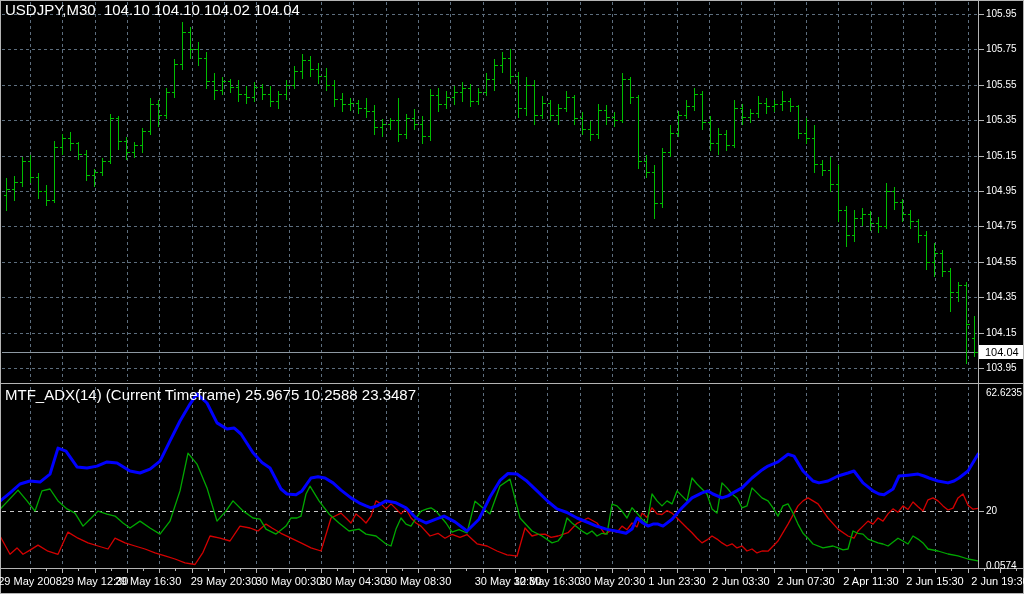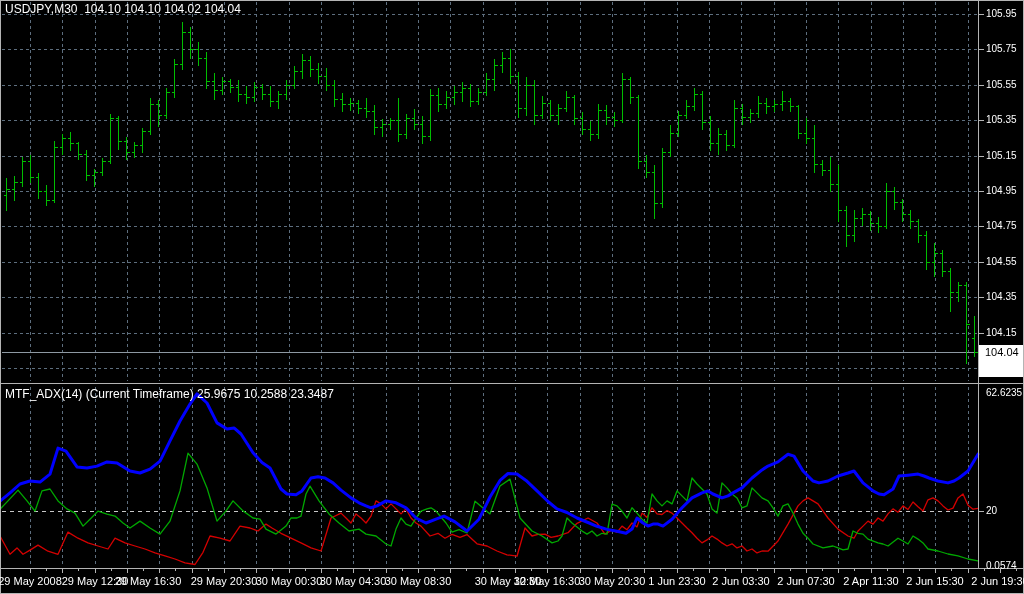--- a/index.html
+++ b/index.html
@@ -2,27 +2,27 @@
 <html><head>
 <meta charset="utf-8">
 <style>
   html,body{margin:0;padding:0;background:#222;}
   #screen{
     position:relative;width:1024px;height:594px;background:#000;
     font-family:"Liberation Sans",sans-serif;overflow:hidden;
     -webkit-font-smoothing:none;
   }
   #chart-layer{position:absolute;left:0;top:0;width:1024px;height:594px;}
-  .lbl{position:absolute;color:#fff;font-size:12px;line-height:13px;white-space:pre;}
+  .lbl{position:absolute;color:#fff;font-size:15px;line-height:13px;white-space:pre;}
   #chart-title{left:5px;top:3px;}
   #ind-title{left:5px;top:388px;}
   .axlabel{position:absolute;left:986px;color:#fff;font-size:10px;line-height:14px;white-space:nowrap;}
   .tlabel{position:absolute;top:575px;width:96px;margin-left:-48px;text-align:center;color:#fff;font-size:11px;line-height:13px;white-space:nowrap;}
   #price-box{
-    position:absolute;left:979px;width:44px;height:32px;background:#fff;color:#000;
+    position:absolute;left:979px;width:44px;height:14px;background:#fff;color:#000;
     font-size:11px;line-height:14px;padding-left:6px;box-sizing:border-box;
   }
 </style>
 </head>
 <body>
 
 <div id="screen">
   <div id="chart-layer"><svg width="1024" height="594" xmlns="http://www.w3.org/2000/svg" shape-rendering="crispEdges">
         <rect x="0" y="0" width="1024" height="594" fill="#000000"></rect>
         <line x1="30.5" y1="2" x2="30.5" y2="381" stroke="#5d6e7e" stroke-width="1" stroke-dasharray="3 3"></line>

